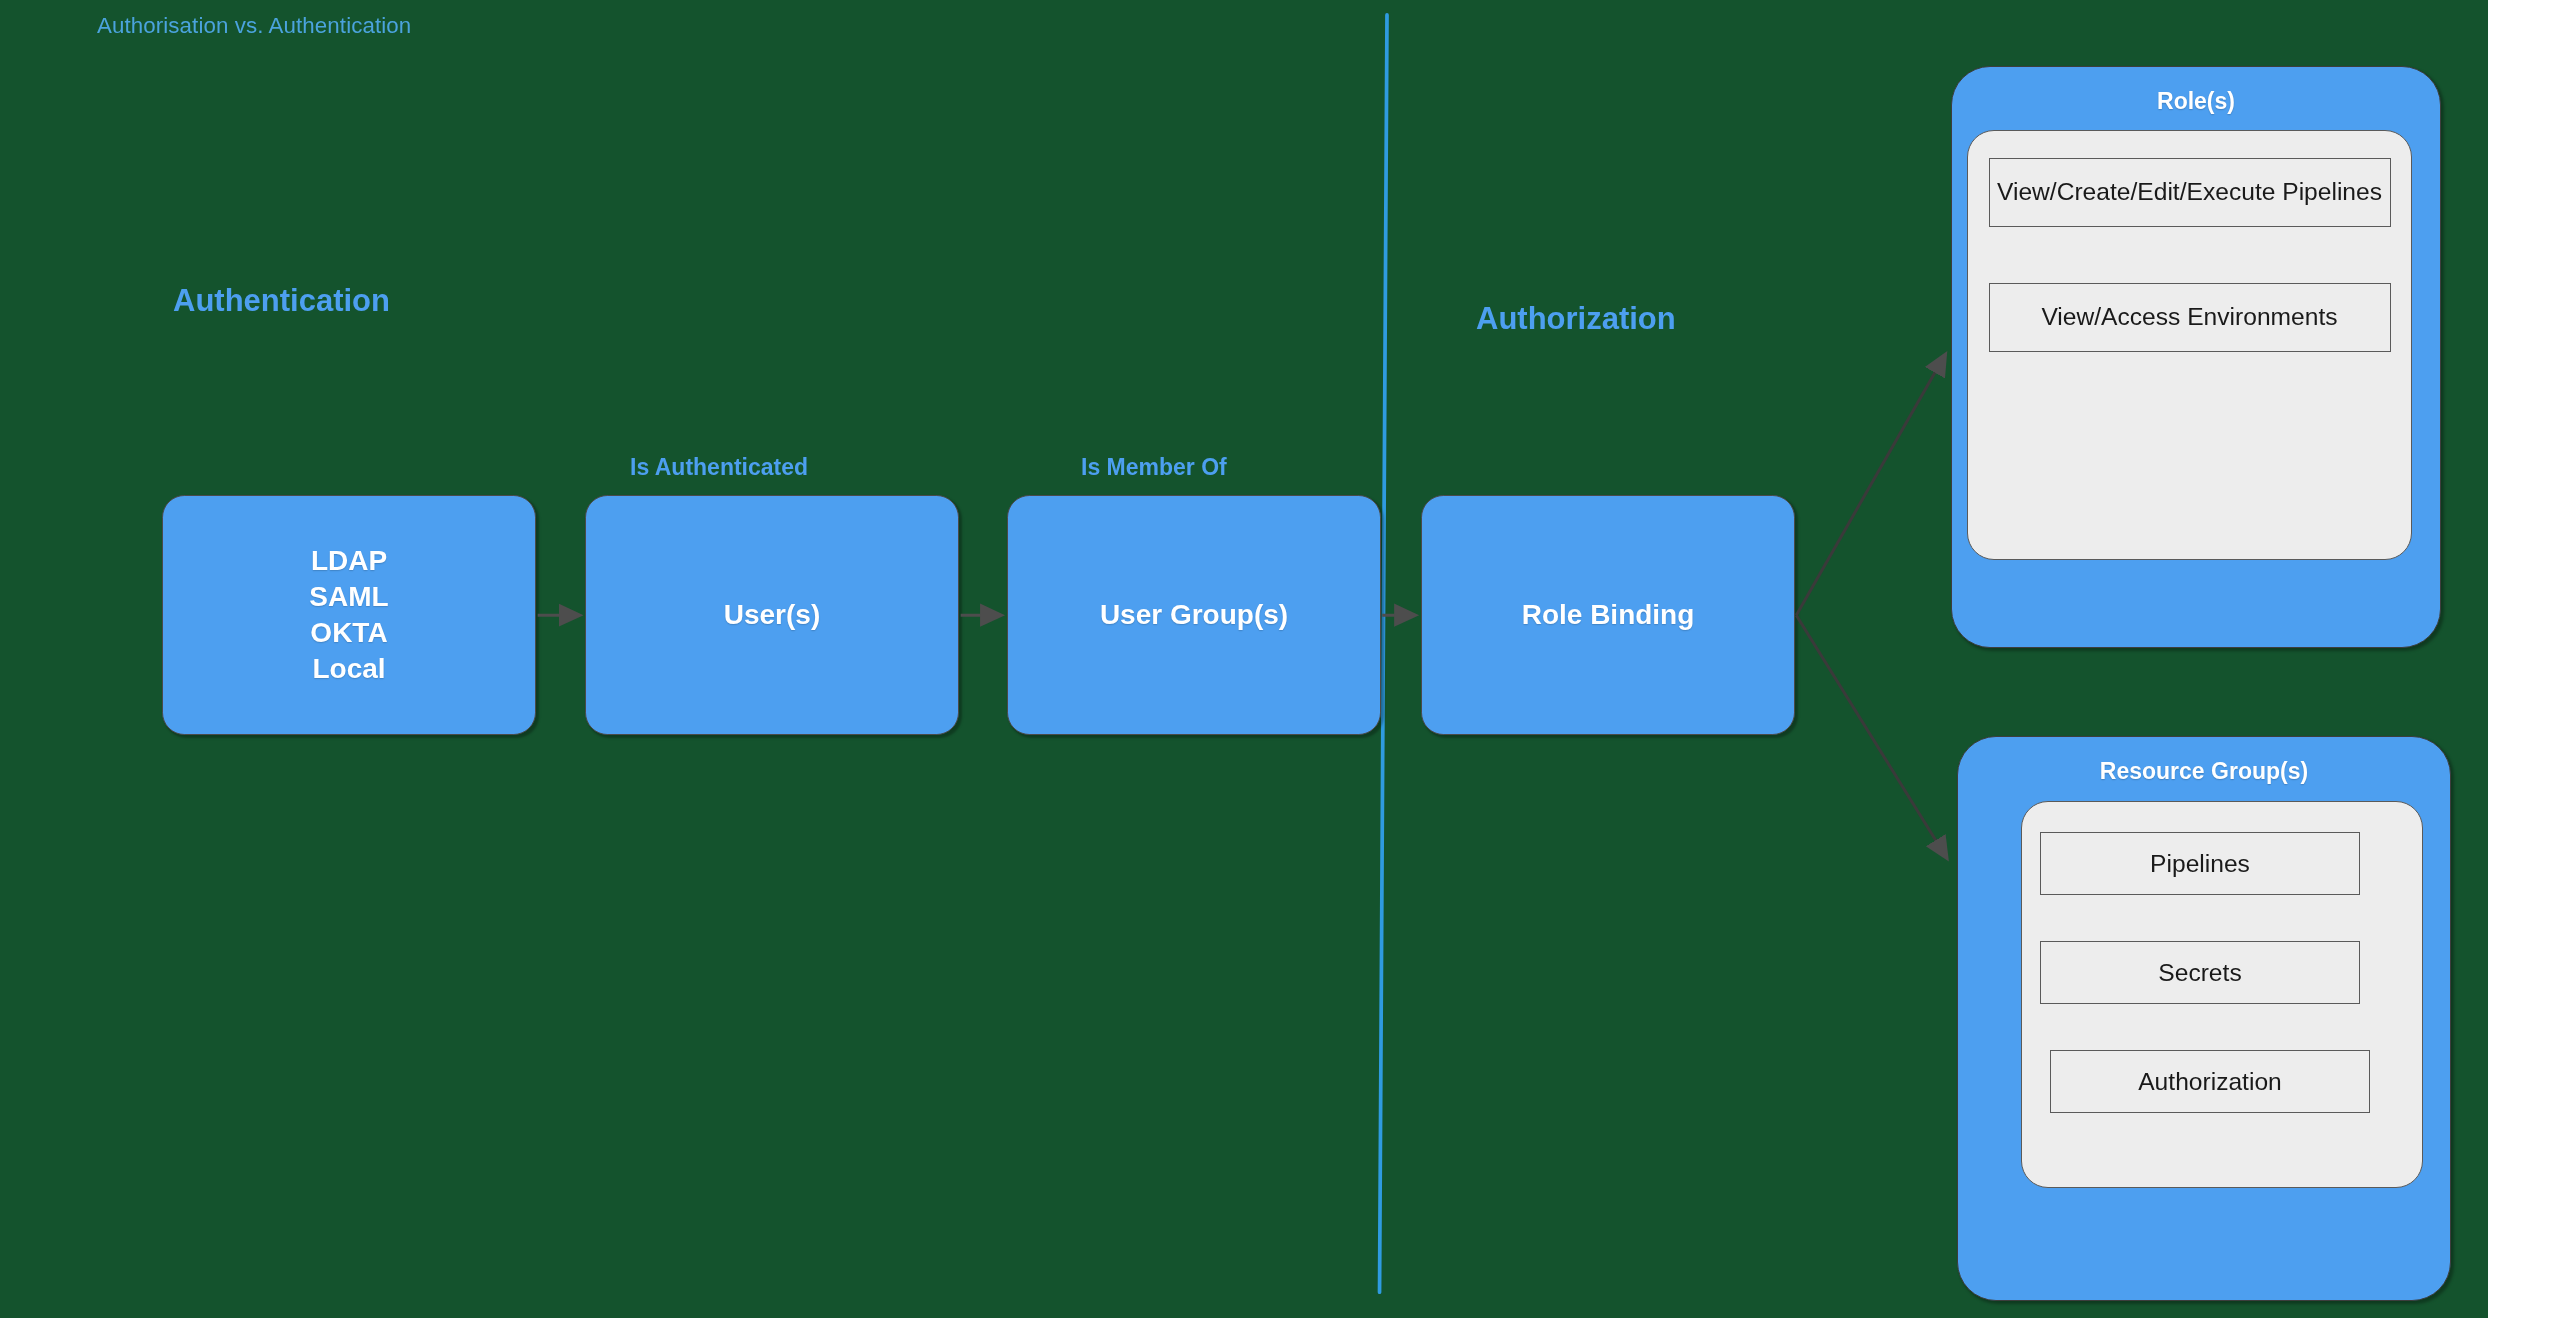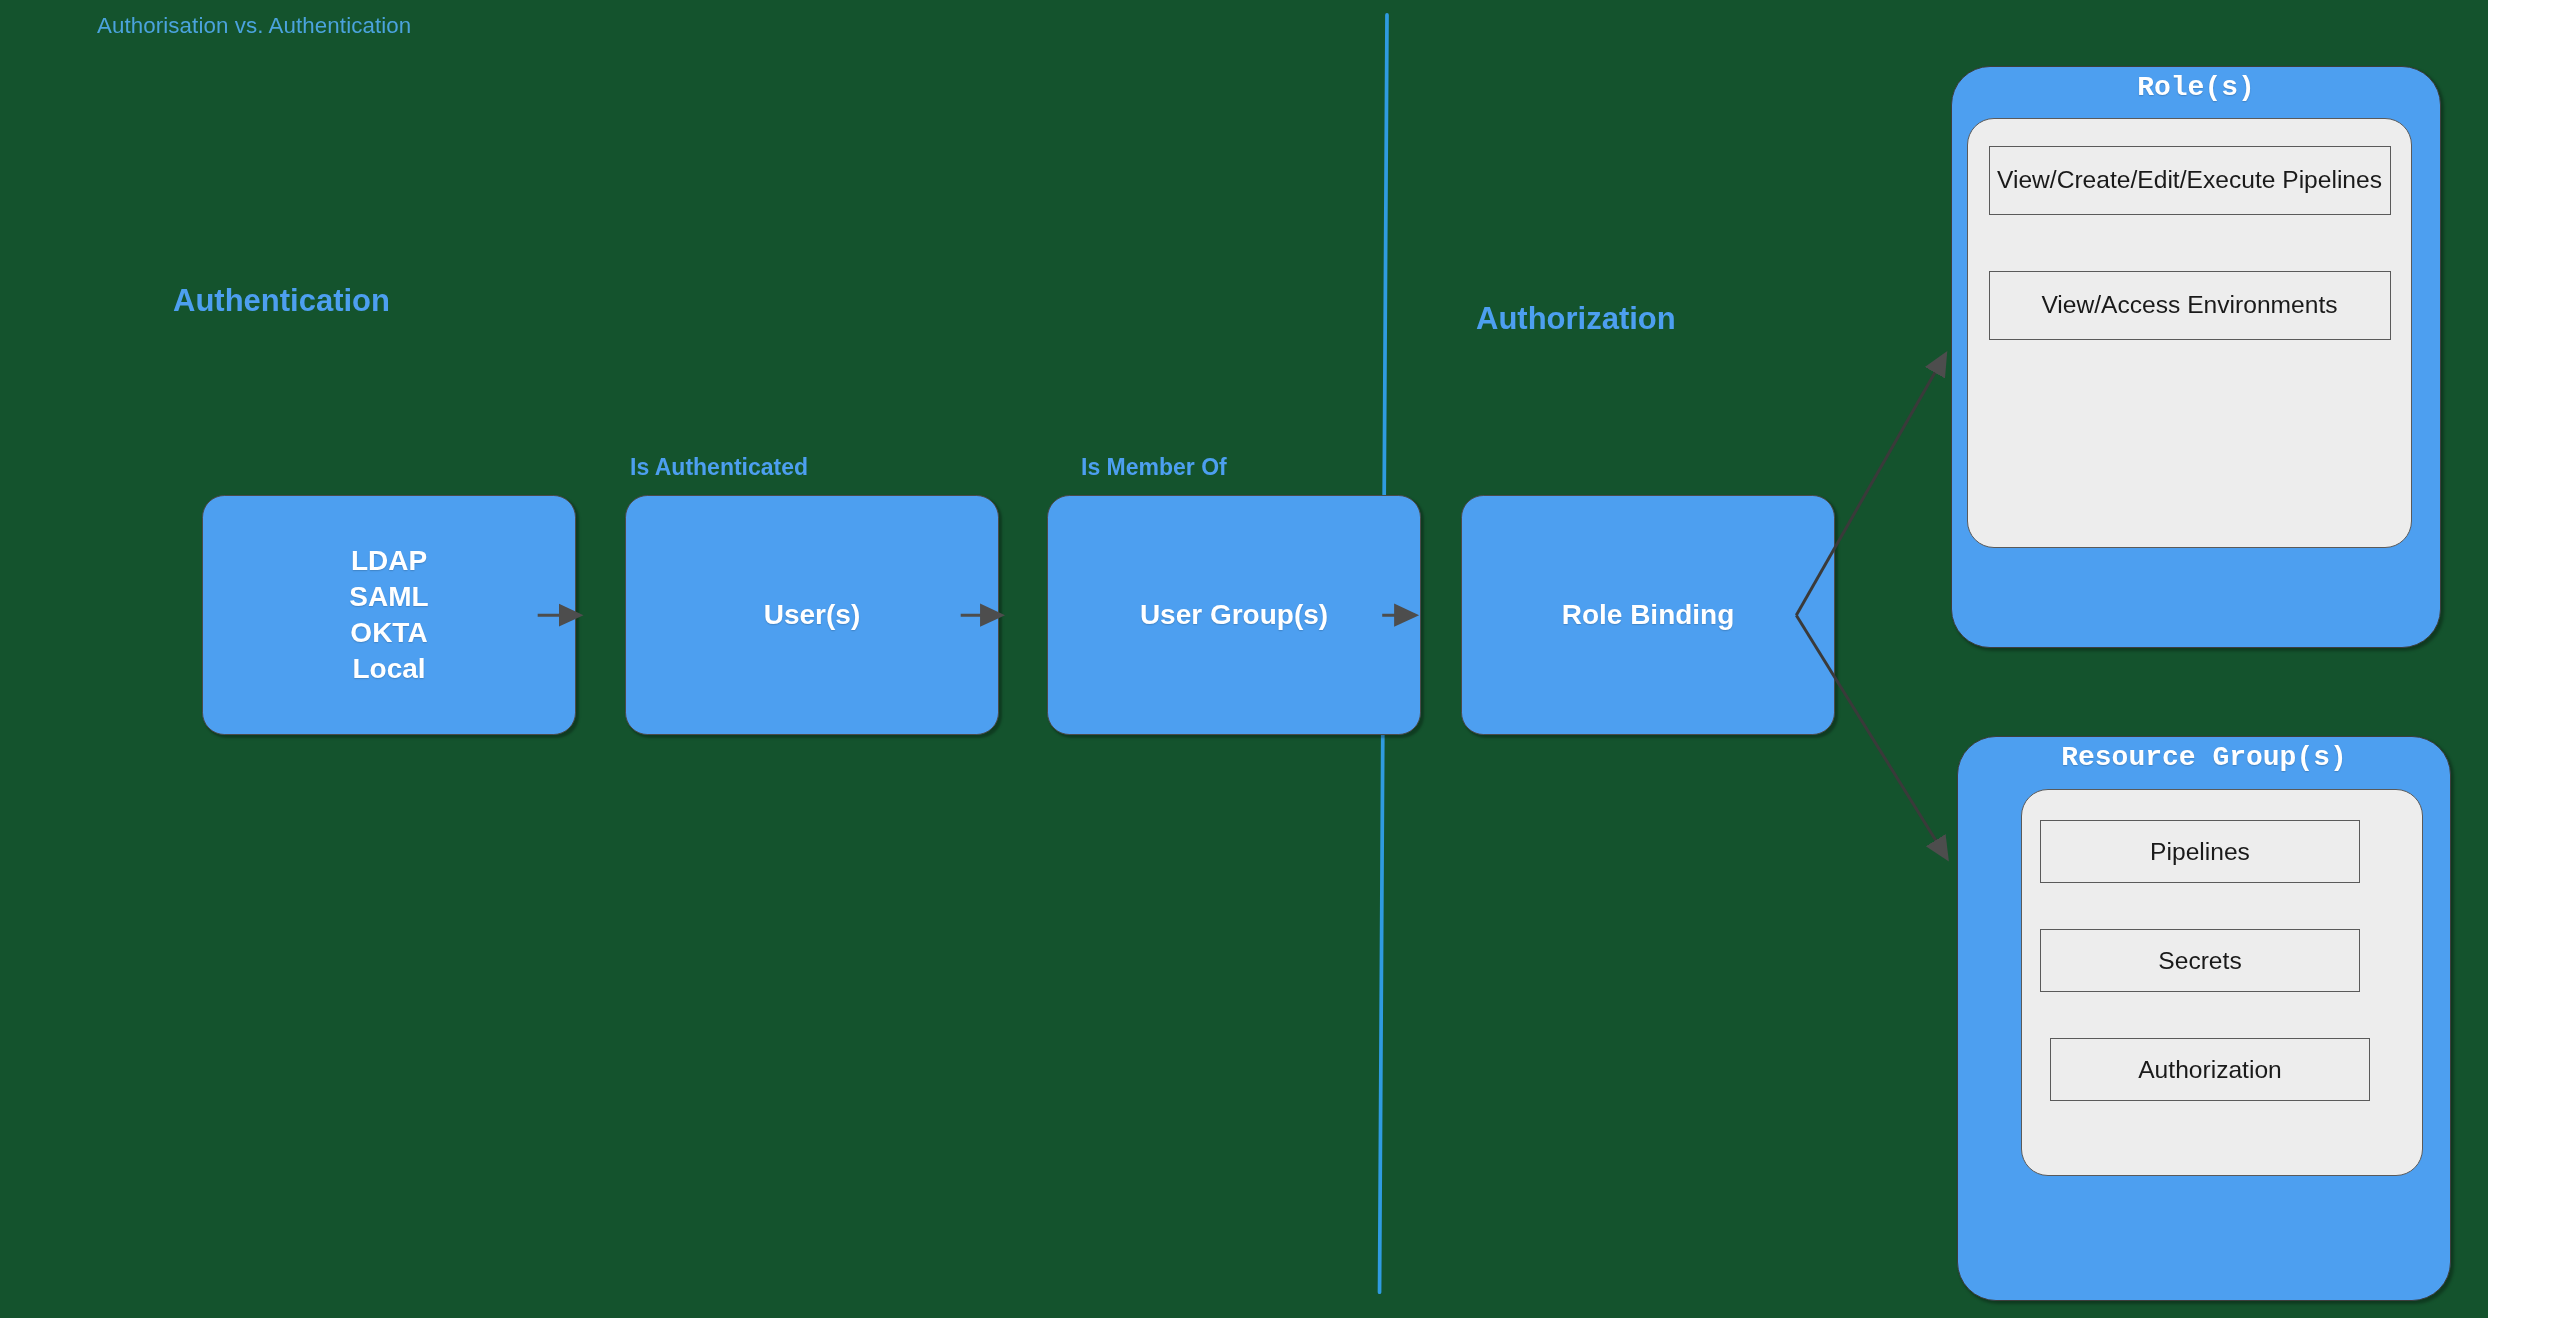--- a/index.html
+++ b/index.html
@@ -68,21 +68,20 @@
   .flow-box {
     position: absolute;
     background: #4d9ff0;
     border: 1.5px solid #4a4a4a;
     border-radius: 22.3px;
     box-shadow: 2.2px 2.2px 2.2px rgba(0,0,0,0.28);
     display: flex;
     align-items: center;
     justify-content: center;
     box-sizing: border-box;
-    margin-left: 40px;
   }
   .flow-box .flow-label {
     color: #ffffff;
     font-weight: 700;
     font-size: 28px;
     text-align: center;
     line-height: 1.28;
     text-shadow: 0 0.7px 1.5px rgba(0,0,0,0.18);
     white-space: pre-line;
   }
@@ -107,26 +106,25 @@
     position: absolute;
     background: #4d9ff0;
     border: 1.5px solid #3d3d3d;
     border-radius: 39px;
     box-shadow: 2.2px 2.2px 3px rgba(0,0,0,0.3);
     box-sizing: border-box;
   }
   .group-card .group-title {
     color: #ffffff;
     font-weight: 700;
-    font-size: 28px;
+    font-size: 23px;
     text-align: center;
     text-shadow: 0 0.7px 1.5px rgba(0,0,0,0.2);
-    margin-top: 5px;
-    white-space: nowrap;
-    font-family: Liberation Mono, monospace;
+    margin-top: 21px;
+    white-space: nowrap;
   }
   .inner-panel {
     background: #ededed;
     border: 1.5px solid #5a5a5a;
     border-radius: 27px;
     box-sizing: border-box;
     margin: 0 auto;
   }
   .inner-panel .inner-title {
     font-size: 26px;

